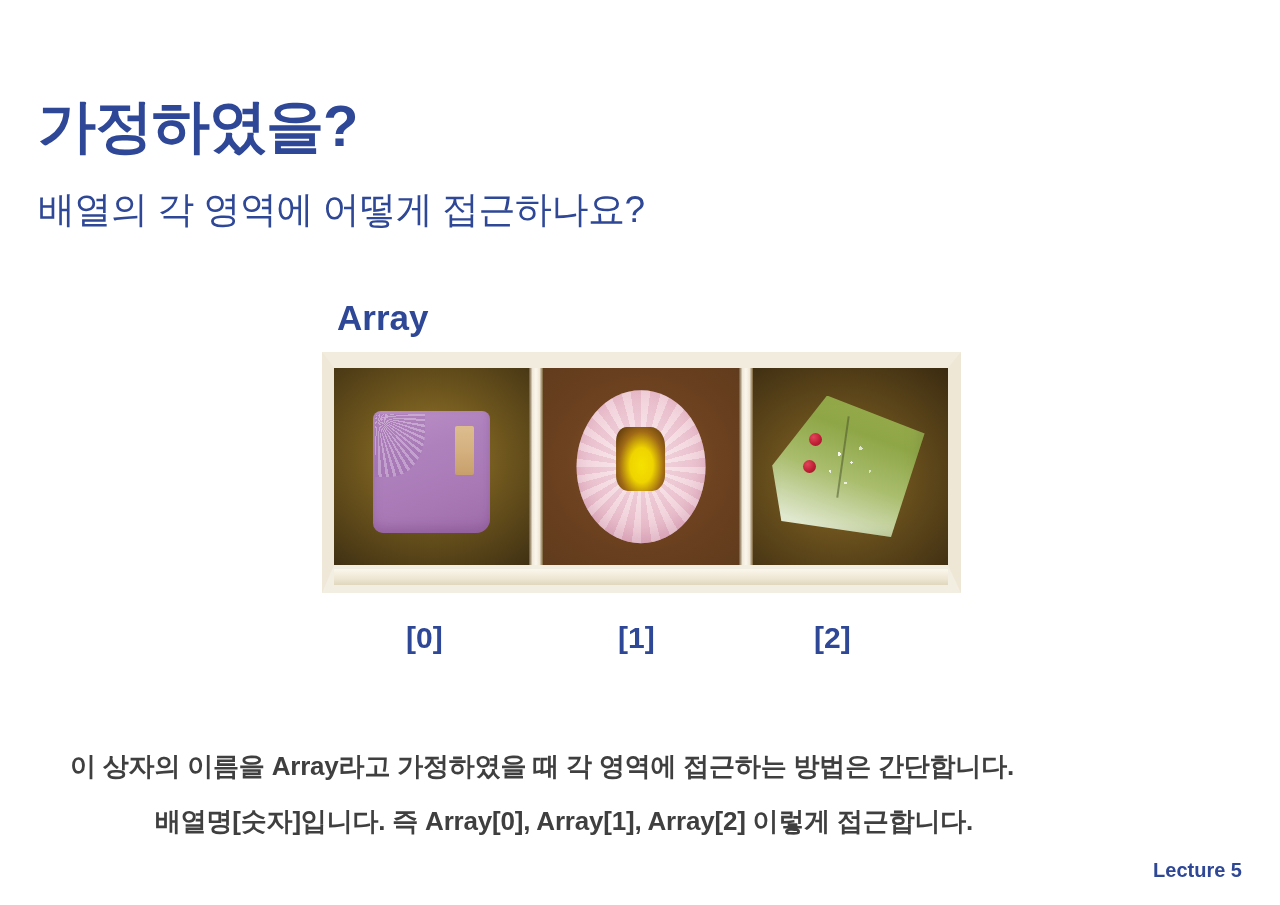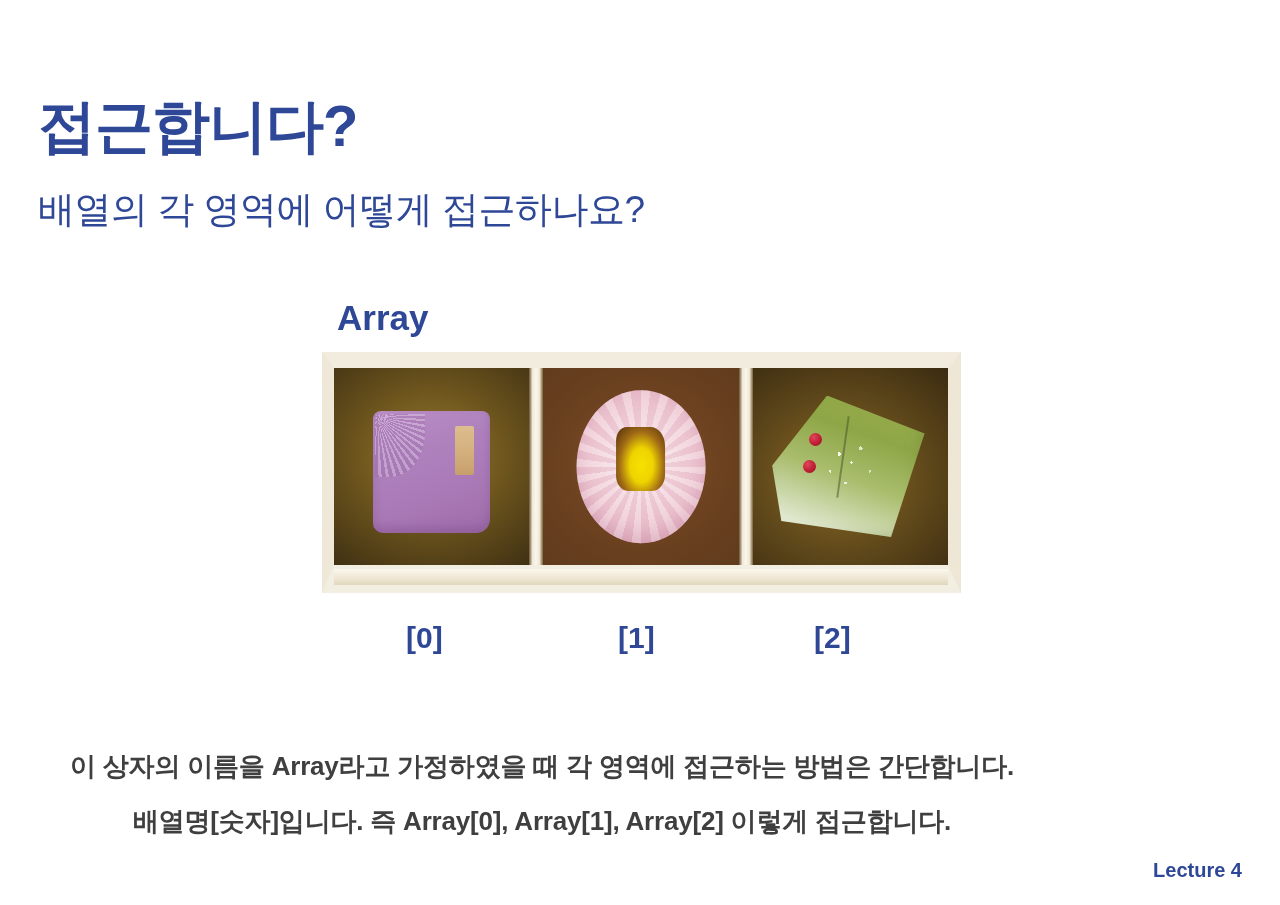--- a/index.html
+++ b/index.html
@@ -232,38 +232,38 @@
     width: 1084px;
     text-align: center;
     font-size: 26px;
     font-weight: bold;
     color: #3f3f3f;
     letter-spacing: -0.2px;
     line-height: 1.0;
     white-space: nowrap;
   }
   .caption-1 { top: 753px; }
-  .caption-2 { top: 808px; }
+  .caption-2 { top: 808px; padding-left: 22px; }
 
   
   .footer-lecture {
     position: absolute;
     right: 38px;
     top: 860px;
     font-size: 20px;
     font-weight: bold;
     color: #2E4796;
     line-height: 1.0;
     white-space: nowrap;
   }
 </style>
 </head>
 <body>
 
-<h1 class="slide-title">접근합니다?</h1>
+<h1 class="slide-title">가정하였을?</h1>
 
 <h2 class="slide-subtitle">배열의 각 영역에 어떻게 접근하나요?</h2>
 
 <div class="array-label">Array</div>
 
 <div class="photo">
   <div class="box-inner">
 
     <div class="cell cell-0">
       <div class="wagashi-purple">
@@ -297,13 +297,13 @@
   <div class="box-bottom-lip"></div>
 </div>
 
 <div class="index-label idx-0">[0]</div>
 <div class="index-label idx-1">[1]</div>
 <div class="index-label idx-2">[2]</div>
 
 <div class="caption caption-1">이 상자의 이름을 Array라고 가정하였을 때 각 영역에 접근하는 방법은 간단합니다.</div>
 <div class="caption caption-2">배열명[숫자]입니다. 즉 Array[0], Array[1], Array[2] 이렇게 접근합니다.</div>
 
-<div class="footer-lecture">Lecture 4</div>
+<div class="footer-lecture">Lecture 5</div>
 
 </body></html>

